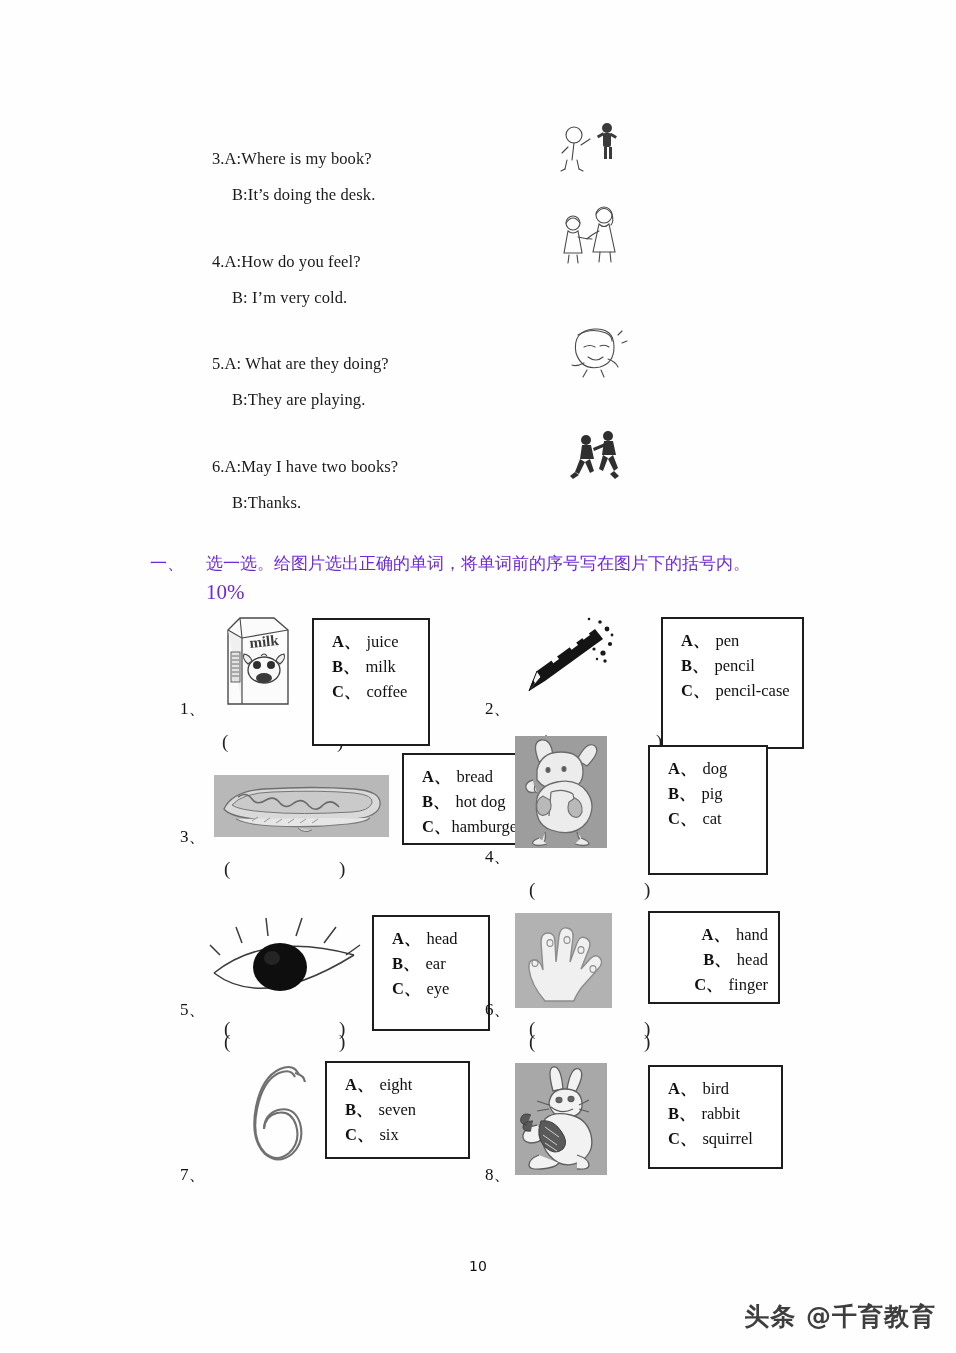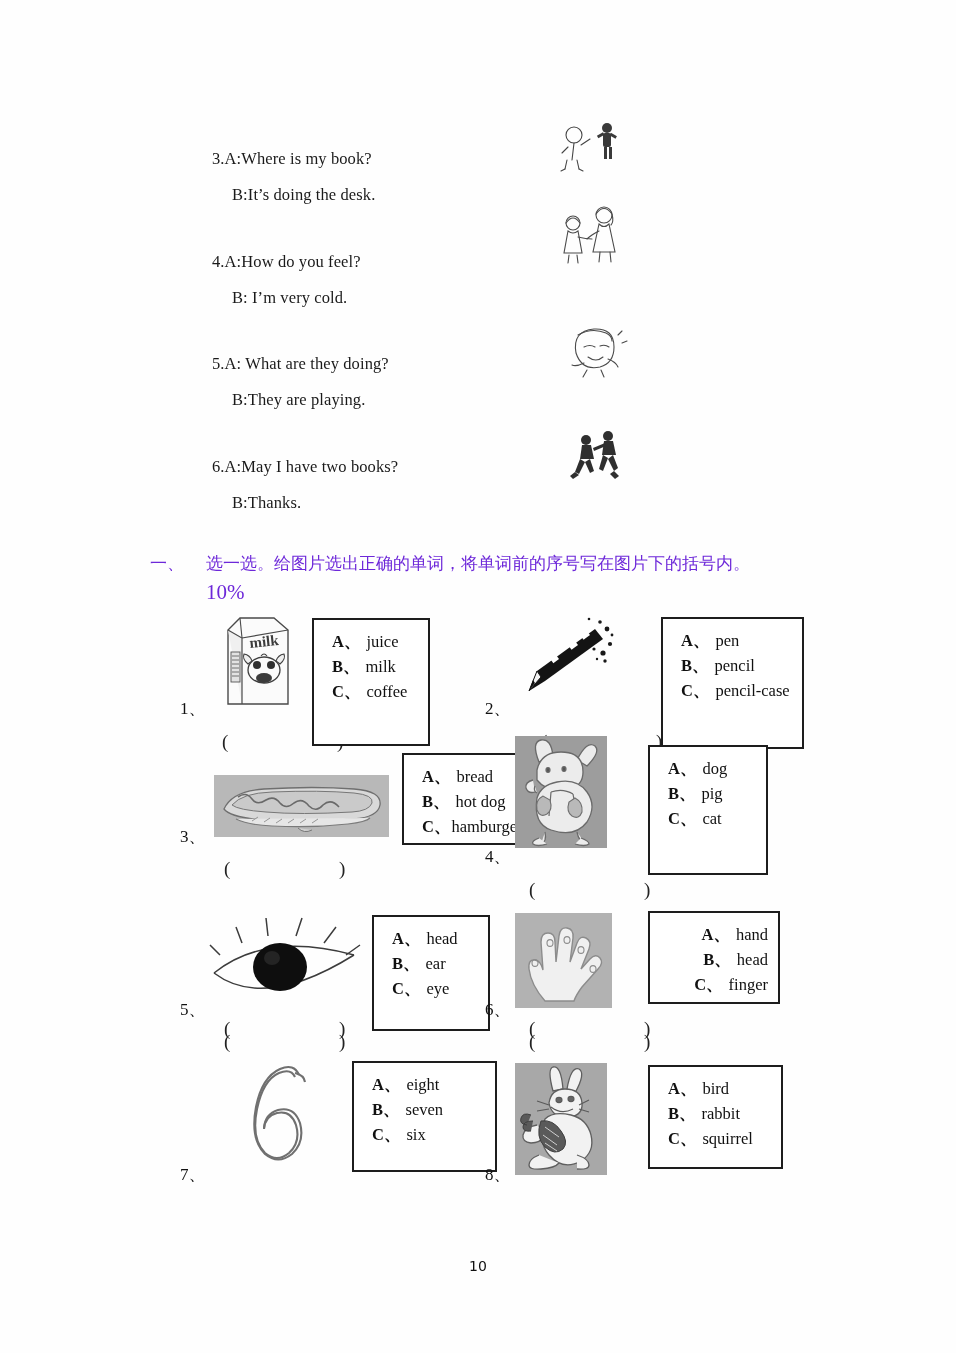--- a/index.html
+++ b/index.html
@@ -444,21 +444,21 @@
             <g fill="none" stroke="#707070" stroke-width="2.1">
               <path d="M55 16 q-4 -9 -16 -4 q-16 7 -22 36 q-6 30 8 44 q12 10 24 0
                        q12 -11 7 -28 q-5 -15 -19 -12 q-12 3 -13 16"></path>
               <path d="M59 14 q-5 -12 -19 -6 q-18 8 -24 38 q-6 32 9 47 q13 11 27 0
                        q13 -12 8 -31 q-6 -17 -22 -13 q-13 4 -14 18"></path>
               <path d="M55 12 q9 2 10 9"></path>
             </g>
           </svg>
         </div>
         <span class="paren" style="left:44px; top:-35px;">(          )</span>
-        <div class="optbox" style="left:145px; top:8px; width:145px; height:111px;margin-left:27px;">
+        <div class="optbox" style="left:145px; top:8px; width:145px; height:98px;">
           <div class="opt"><span class="lbl">A、</span><span class="wd">eight</span></div>
           <div class="opt"><span class="lbl">B、</span><span class="wd">seven</span></div>
           <div class="opt"><span class="lbl">C、</span><span class="wd">six</span></div>
         </div>
       </div>
 
       <div class="qitem right">
         <span class="qnum" style="left:0px; top:110px;">8、</span>
         <div class="pic" style="left:30px; top:10px; width:92px; height:112px;">
           <svg viewBox="0 0 92 112">
@@ -492,14 +492,15 @@
           <div class="opt"><span class="lbl">A、</span><span class="wd">bird</span></div>
           <div class="opt"><span class="lbl">B、</span><span class="wd">rabbit</span></div>
           <div class="opt"><span class="lbl">C、</span><span class="wd">squirrel</span></div>
         </div>
       </div>
     </div>
 
   </div>
 
   <div class="page-number">10</div>
+  <div class="watermark">头条 @千育教育</div>
 
 </div>
 
 </body></html>

